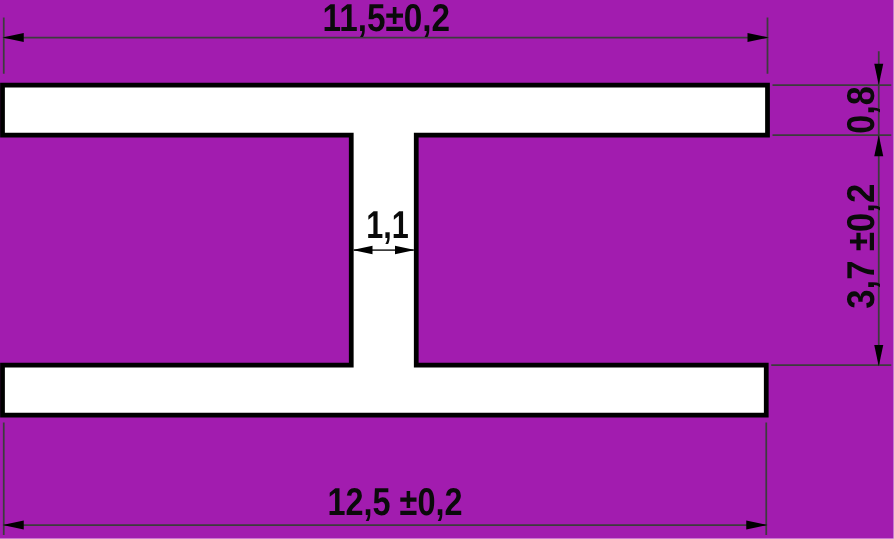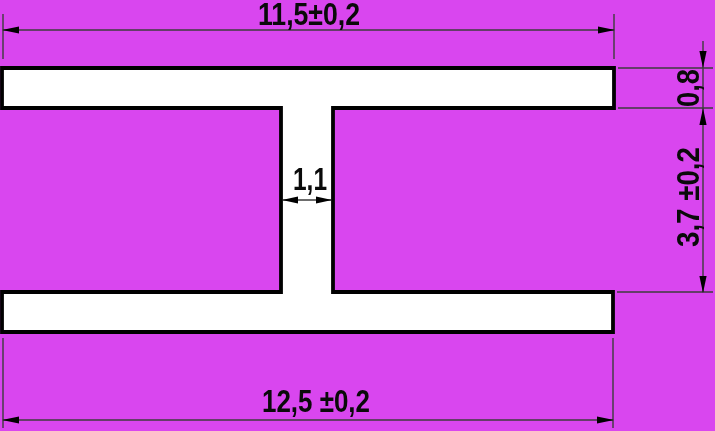--- a/index.html
+++ b/index.html
@@ -4,21 +4,21 @@
 <style>
   html, body {
     margin: 0;
     padding: 0;
     background: #ffffff;
   }
   .canvas {
     position: relative;
     width: 715px;
     height: 431px;
-    background: #d946ef;
+    background: #a21caf;
     overflow: hidden;
   }
   svg.drawing {
     display: block;
     width: 715px;
     height: 431px;
   }
   .object-line {
     fill: #ffffff;
     stroke: #000000;

